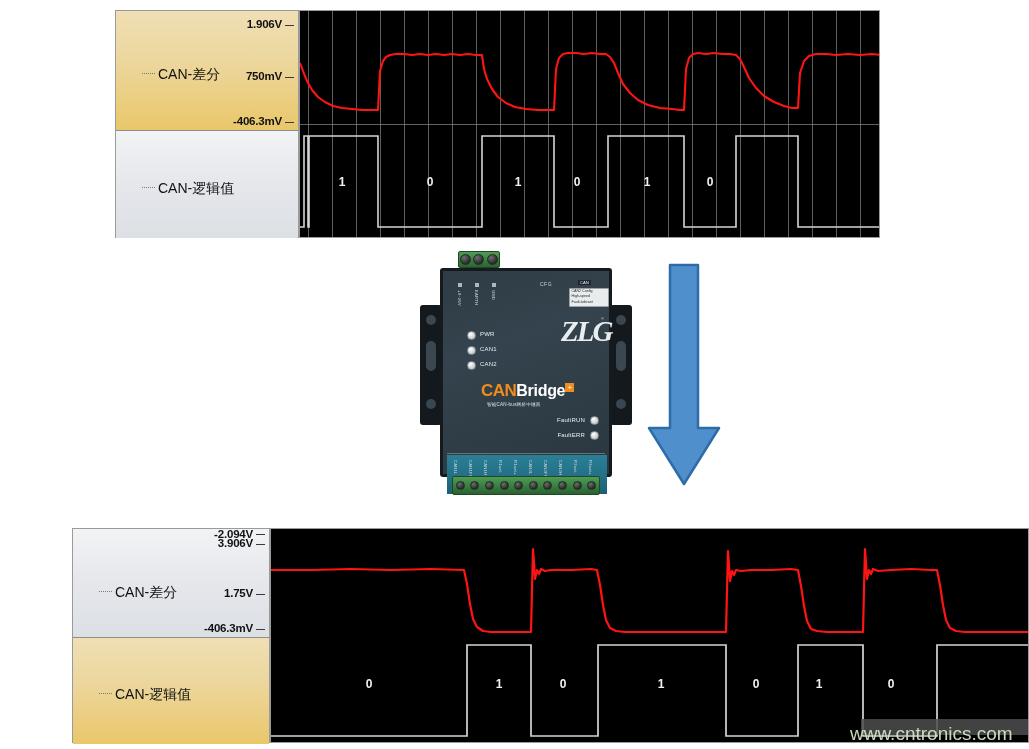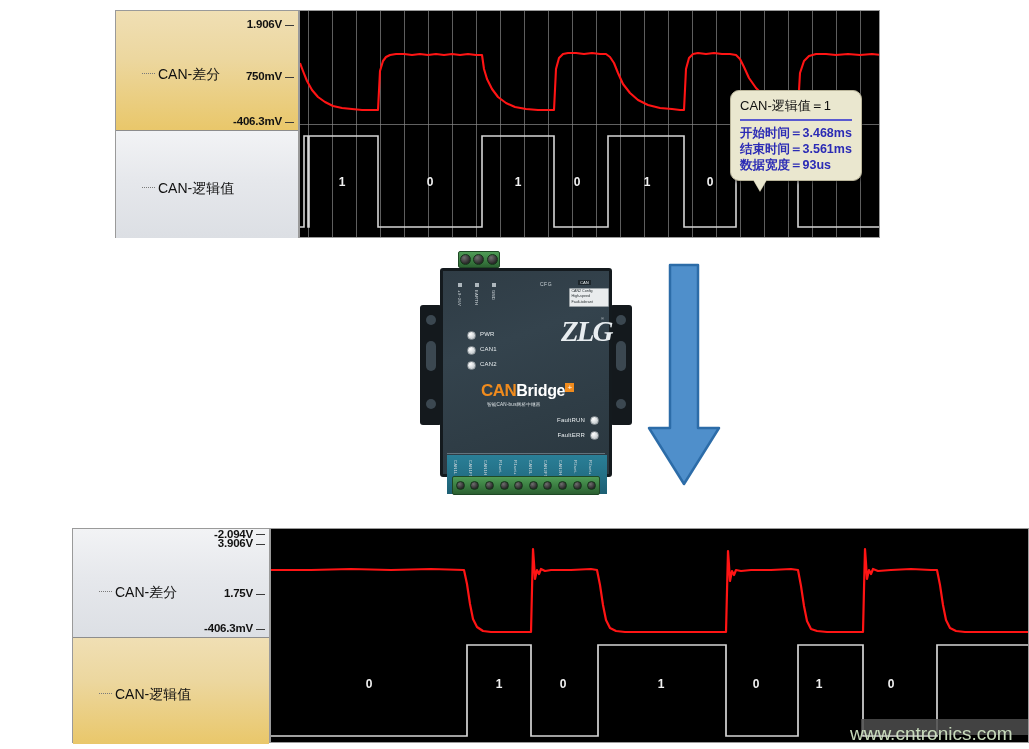--- a/index.html
+++ b/index.html
@@ -162,28 +162,20 @@
       </svg>
 
       <div class="digit" style="left:42px;top:171px;">1</div>
       <div class="digit" style="left:130px;top:171px;">0</div>
       <div class="digit" style="left:218px;top:171px;">1</div>
       <div class="digit" style="left:277px;top:171px;">0</div>
       <div class="digit" style="left:347px;top:171px;">1</div>
       <div class="digit" style="left:410px;top:171px;">0</div>
     </div>
 
-    <div class="tip" style="left:430px;top:79px;">
-      <div class="tip-title">CAN-逻辑值＝1</div>
-      <div class="tip-rule"></div>
-      <div class="tip-line">开始时间＝3.468ms</div>
-      <div class="tip-line">结束时间＝3.561ms</div>
-      <div class="tip-line">数据宽度＝93us</div>
-      <div class="tip-tail"></div>
-    </div>
   </div>
 </div>
 
 <div class="device" style="left:420px;top:250px;width:188px;height:248px;">
 
   <div class="dev-ear" style="left:0px;top:55px;width:22px;height:120px;">
     <div class="ear-hole" style="left:6px;top:10px;width:10px;height:10px;"></div>
     <div class="ear-slot" style="left:6px;top:36px;width:10px;height:30px;"></div>
     <div class="ear-hole" style="left:6px;top:94px;width:10px;height:10px;"></div>
   </div>

